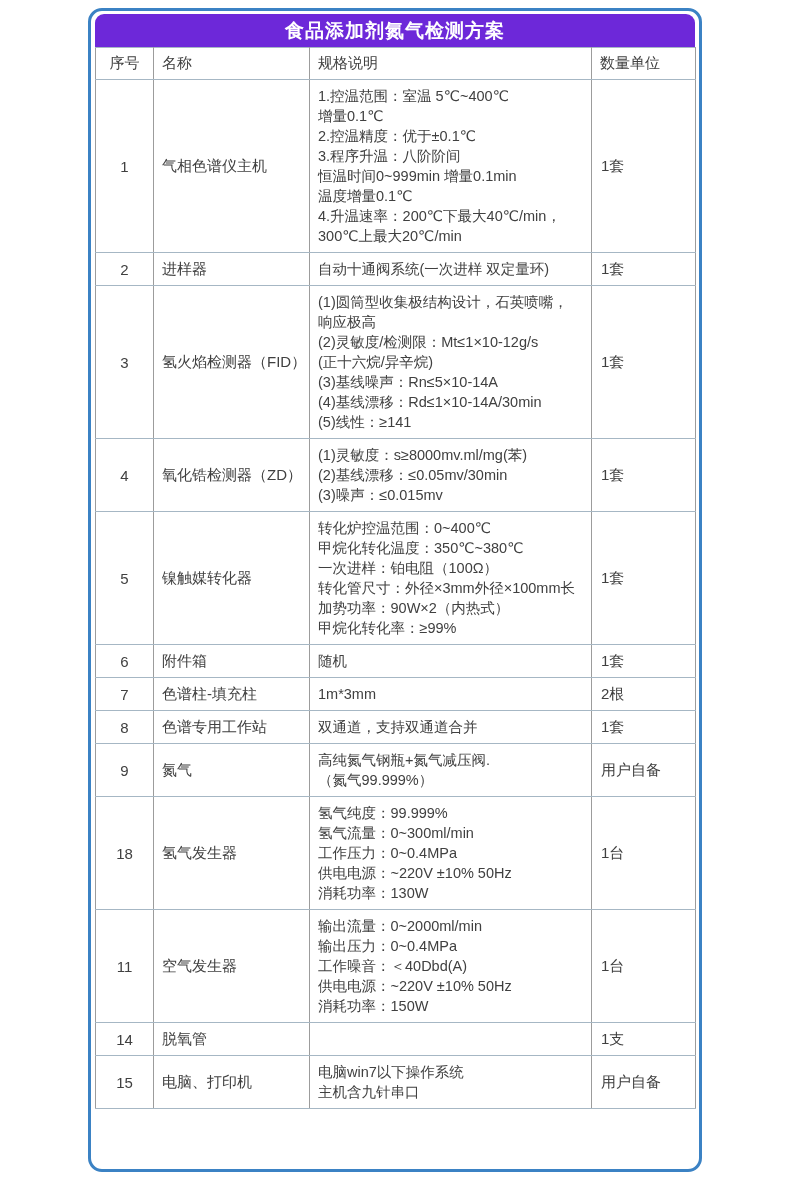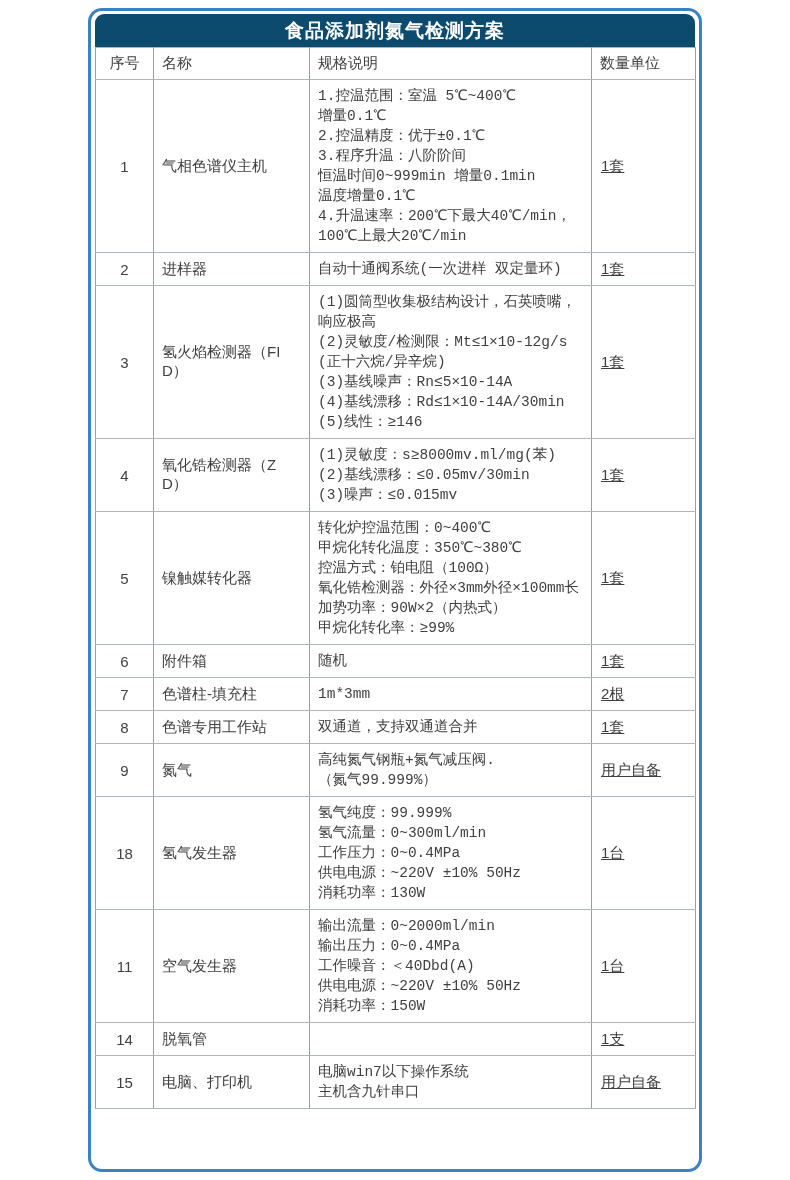--- a/index.html
+++ b/index.html
@@ -17,21 +17,21 @@
     top: 8px;
     width: 614px;
     min-height: 1164px;
     box-sizing: border-box;
     border: 3px solid #3b82c4;
     border-radius: 14px;
     padding: 3px 4px 4px 4px;
     background: #ffffff;
   }
   .title-bar {
-    background: #0c4a6e;
+    background: #6d28d9;
     color: #ffffff;
     font-size: 19px;
     font-weight: bold;
     text-align: center;
     line-height: 33px;
     height: 33px;
     border-radius: 9px 9px 0 0;
     letter-spacing: 1px;
   }
   table.spec-table {
@@ -51,28 +51,28 @@
     border-top: 1px solid #a6b7c4;
     border-bottom: 1px solid #a6b7c4;
     padding: 5px 8px;
     text-align: left;
     vertical-align: middle;
     font-weight: normal;
     word-break: break-all;
   }
   th { padding: 6px 8px; }
   td.c-no, th.h-no { text-align: center; padding-left: 2px; padding-right: 2px; margin-top: 16px; }
-  td.c-name { padding-right: 9px; }
-  td.c-spec { padding: 6px 6px 6px 8px; font-family: Liberation Mono, monospace; }
+  td.c-name { padding-right: 0; }
+  td.c-spec { padding: 6px 6px 6px 8px; }
   .spec-line {
     line-height: 20px;
     min-height: 20px;
     font-size: 14.5px;
   }
-  td.c-qty { padding-left: 9px; text-decoration: underline; }
+  td.c-qty { padding-left: 9px; }
 </style>
 </head>
 <body>
 
 <div class="panel">
   <div class="title-bar">食品添加剂氮气检测方案</div>
   <table class="spec-table">
     <colgroup>
       <col class="w-no">
         <col class="w-name">
@@ -92,21 +92,21 @@
           <td class="c-no">1</td>
           <td class="c-name">气相色谱仪主机</td>
           <td class="c-spec">
             <div class="spec-line">1.控温范围：室温 5℃~400℃</div>
             <div class="spec-line">增量0.1℃</div>
             <div class="spec-line">2.控温精度：优于±0.1℃</div>
             <div class="spec-line">3.程序升温：八阶阶间</div>
             <div class="spec-line">恒温时间0~999min 增量0.1min</div>
             <div class="spec-line">温度增量0.1℃</div>
             <div class="spec-line">4.升温速率：200℃下最大40℃/min，</div>
-            <div class="spec-line">100℃上最大20℃/min</div>
+            <div class="spec-line">300℃上最大20℃/min</div>
           </td>
           <td class="c-qty">1套</td>
         </tr>
         <tr>
           <td class="c-no">2</td>
           <td class="c-name">进样器</td>
           <td class="c-spec">
             <div class="spec-line">自动十通阀系统(一次进样 双定量环)</div>
           </td>
           <td class="c-qty">1套</td>
@@ -114,42 +114,42 @@
         <tr>
           <td class="c-no">3</td>
           <td class="c-name">氢火焰检测器（FID）</td>
           <td class="c-spec">
             <div class="spec-line">(1)圆筒型收集极结构设计，石英喷嘴，</div>
             <div class="spec-line">响应极高</div>
             <div class="spec-line">(2)灵敏度/检测限：Mt≤1×10-12g/s</div>
             <div class="spec-line">(正十六烷/异辛烷)</div>
             <div class="spec-line">(3)基线噪声：Rn≤5×10-14A</div>
             <div class="spec-line">(4)基线漂移：Rd≤1×10-14A/30min</div>
-            <div class="spec-line">(5)线性：≥146</div>
+            <div class="spec-line">(5)线性：≥141</div>
           </td>
           <td class="c-qty">1套</td>
         </tr>
         <tr>
           <td class="c-no">4</td>
           <td class="c-name">氧化锆检测器（ZD）</td>
           <td class="c-spec">
             <div class="spec-line">(1)灵敏度：s≥8000mv.ml/mg(苯)</div>
             <div class="spec-line">(2)基线漂移：≤0.05mv/30min</div>
             <div class="spec-line">(3)噪声：≤0.015mv</div>
           </td>
           <td class="c-qty">1套</td>
         </tr>
         <tr>
           <td class="c-no">5</td>
           <td class="c-name">镍触媒转化器</td>
           <td class="c-spec">
             <div class="spec-line">转化炉控温范围：0~400℃</div>
             <div class="spec-line">甲烷化转化温度：350℃~380℃</div>
-            <div class="spec-line">控温方式：铂电阻（100Ω）</div>
-            <div class="spec-line">氧化锆检测器：外径×3mm外径×100mm长</div>
+            <div class="spec-line">一次进样：铂电阻（100Ω）</div>
+            <div class="spec-line">转化管尺寸：外径×3mm外径×100mm长</div>
             <div class="spec-line">加势功率：90W×2（内热式）</div>
             <div class="spec-line">甲烷化转化率：≥99%</div>
           </td>
           <td class="c-qty">1套</td>
         </tr>
         <tr>
           <td class="c-no">6</td>
           <td class="c-name">附件箱</td>
           <td class="c-spec">
             <div class="spec-line">随机</div>

